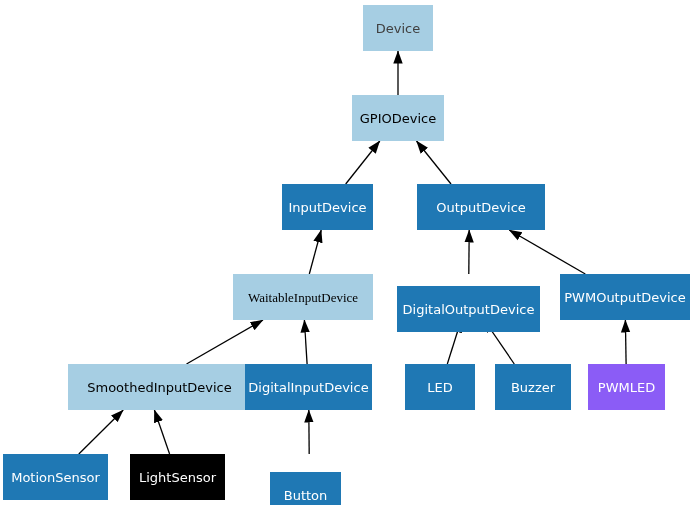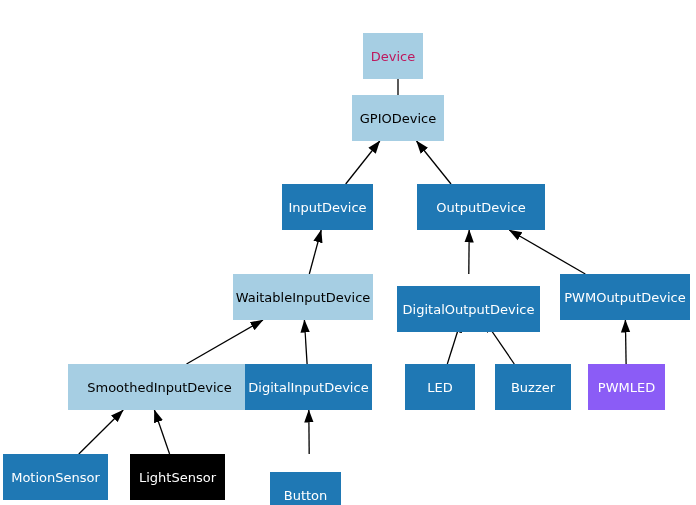--- a/index.html
+++ b/index.html
@@ -51,25 +51,25 @@
         <line x1="307.1" y1="364" x2="304.4" y2="320" stroke="#000000" stroke-width="1.3" marker-end="url(#arrowhead)"></line>
         <line x1="447.3" y1="364" x2="461.2" y2="320" stroke="#000000" stroke-width="1.3" marker-end="url(#arrowhead)"></line>
         <line x1="514.3" y1="364" x2="484.2" y2="320" stroke="#000000" stroke-width="1.3" marker-end="url(#arrowhead)"></line>
         <line x1="626.1" y1="364" x2="625.4" y2="320" stroke="#000000" stroke-width="1.3" marker-end="url(#arrowhead)"></line>
         <line x1="78.8" y1="454" x2="123.2" y2="410" stroke="#000000" stroke-width="1.3" marker-end="url(#arrowhead)"></line>
         <line x1="169.6" y1="454" x2="154.4" y2="410" stroke="#000000" stroke-width="1.3" marker-end="url(#arrowhead)"></line>
         <line x1="309.2" y1="454" x2="308.8" y2="410" stroke="#000000" stroke-width="1.3" marker-end="url(#arrowhead)"></line>
       </g>
   </svg>
   <div id="nodes">
-      <div class="node" style="left: 363px; top: 5px; width: 60px; height: 46px; background: rgb(166, 206, 227); color: #be185d; margin-top: 28px;">Device</div>
+      <div class="node" style="left: 363px; top: 5px; width: 70px; height: 46px; background: rgb(166, 206, 227); color: #404040;">Device</div>
       <div class="node" style="left: 352px; top: 95px; width: 92px; height: 46px; background: rgb(166, 206, 227); color: rgb(0, 0, 0);">GPIODevice</div>
       <div class="node" style="left: 282px; top: 184px; width: 91px; height: 46px; background: rgb(31, 120, 180); color: rgb(255, 255, 255);">InputDevice</div>
       <div class="node" style="left: 417px; top: 184px; width: 128px; height: 46px; background: rgb(31, 120, 180); color: rgb(255, 255, 255);">OutputDevice</div>
-      <div class="node" style="left: 233px; top: 274px; width: 140px; height: 46px; background: rgb(166, 206, 227); color: rgb(0, 0, 0);">WaitableInputDevice</div>
+      <div class="node" style="left: 233px; top: 274px; width: 140px; height: 46px; background: rgb(166, 206, 227); color: rgb(0, 0, 0); font-family: Liberation Serif, serif;">WaitableInputDevice</div>
       <div class="node" style="left: 397px; top: 286px; width: 143px; height: 46px; background: rgb(31, 120, 180); color: rgb(255, 255, 255);">DigitalOutputDevice</div>
       <div class="node" style="left: 560px; top: 274px; width: 130px; height: 46px; background: rgb(31, 120, 180); color: rgb(255, 255, 255);">PWMOutputDevice</div>
       <div class="node" style="left: 68px; top: 364px; width: 183px; height: 46px; background: rgb(166, 206, 227); color: rgb(0, 0, 0);">SmoothedInputDevice</div>
       <div class="node" style="left: 245px; top: 364px; width: 127px; height: 46px; background: rgb(31, 120, 180); color: rgb(255, 255, 255);">DigitalInputDevice</div>
       <div class="node" style="left: 405px; top: 364px; width: 70px; height: 46px; background: rgb(31, 120, 180); color: rgb(255, 255, 255);">LED</div>
       <div class="node" style="left: 495px; top: 364px; width: 76px; height: 46px; background: rgb(31, 120, 180); color: rgb(255, 255, 255);">Buzzer</div>
       <div class="node" style="left: 588px; top: 364px; width: 77px; height: 46px; background: #8b5cf6; color: rgb(255, 255, 255);">PWMLED</div>
       <div class="node" style="left: 3px; top: 454px; width: 105px; height: 46px; background: rgb(31, 120, 180); color: rgb(255, 255, 255);">MotionSensor</div>
       <div class="node" style="left: 130px; top: 454px; width: 95px; height: 46px; background: #000000; color: rgb(255, 255, 255);">LightSensor</div>
       <div class="node" style="left: 270px; top: 454px; width: 71px; height: 46px; background: rgb(31, 120, 180); color: rgb(255, 255, 255); margin-top: 18px;">Button</div>

